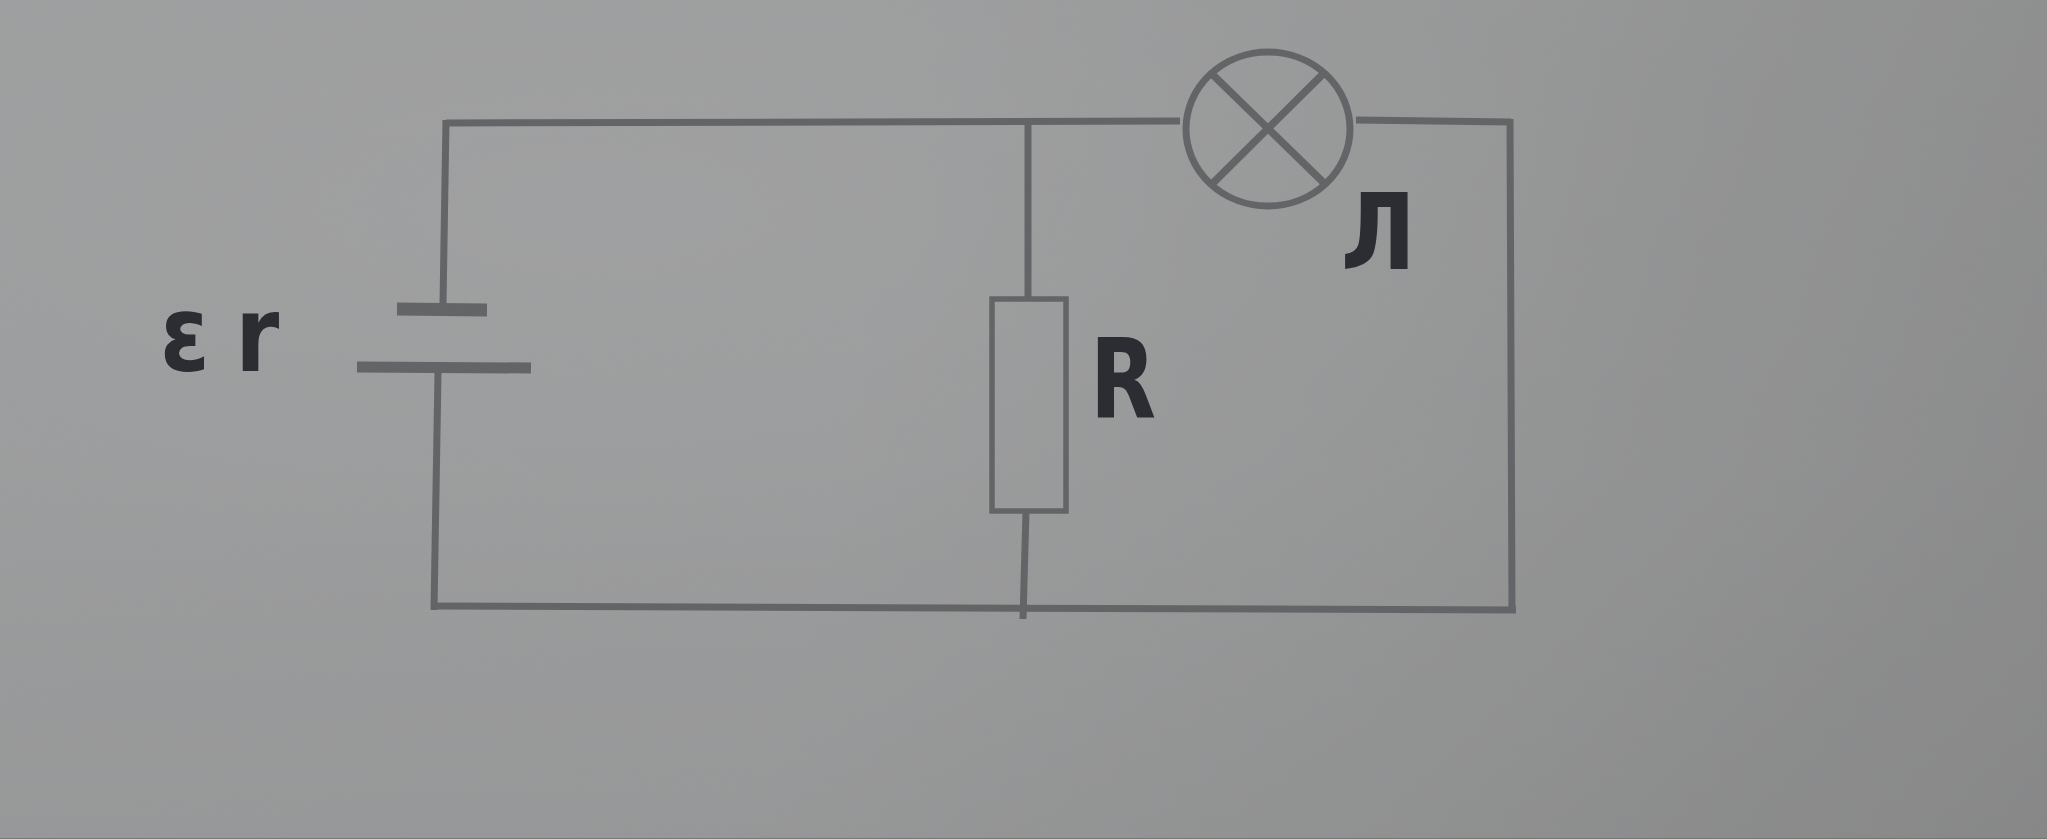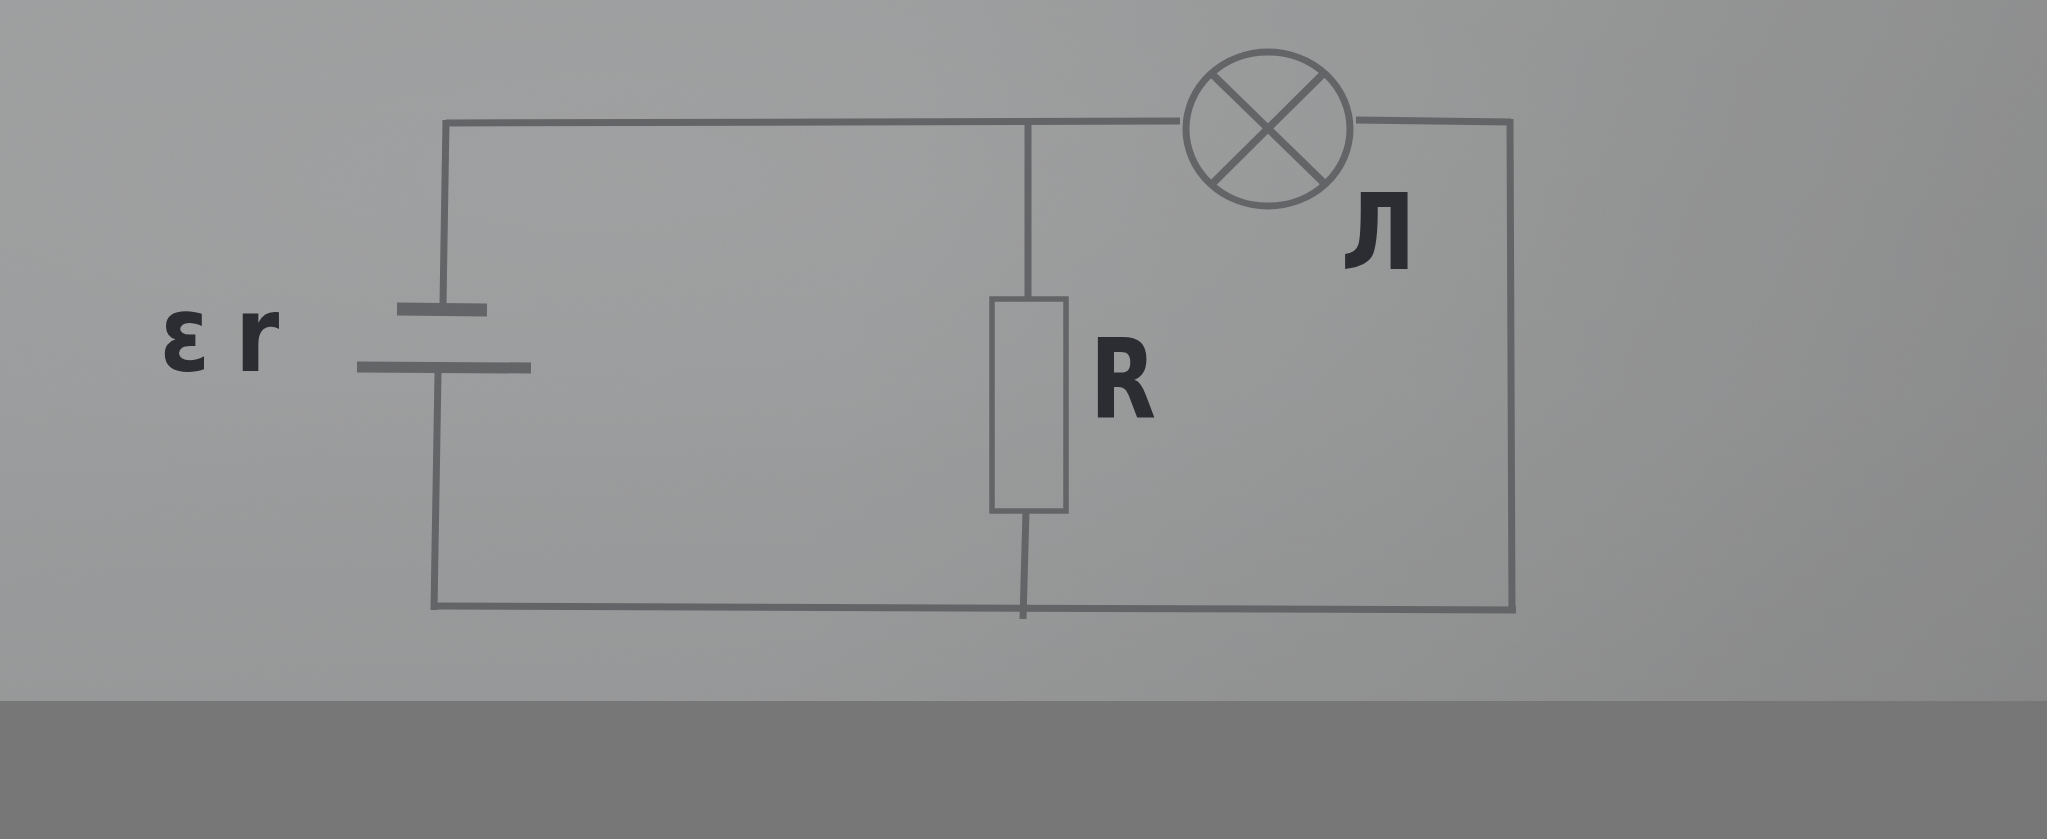--- a/index.html
+++ b/index.html
@@ -3,21 +3,21 @@
 <meta charset="utf-8">
 <style>
   html, body {
     margin: 0;
     padding: 0;
     background: #777;
   }
   .scene {
     position: relative;
     width: 2047px;
-    height: 701px;
+    height: 838px;
     overflow: hidden;
     font-family: "DejaVu Sans", "Liberation Sans", sans-serif;
     
     background:
       radial-gradient(ellipse 90% 80% at 30% 25%, rgba(255,255,255,0.10) 0%, rgba(255,255,255,0.0) 55%),
       linear-gradient(to bottom, rgba(255,255,255,0.03) 0%, rgba(0,0,0,0.0) 55%, rgba(0,0,0,0.07) 100%),
       linear-gradient(102deg, #babcbe 0%, #b8babc 42%, #a9abac 68%, #8e8f91 100%);
   }
   svg.drawing {
     position: absolute;

